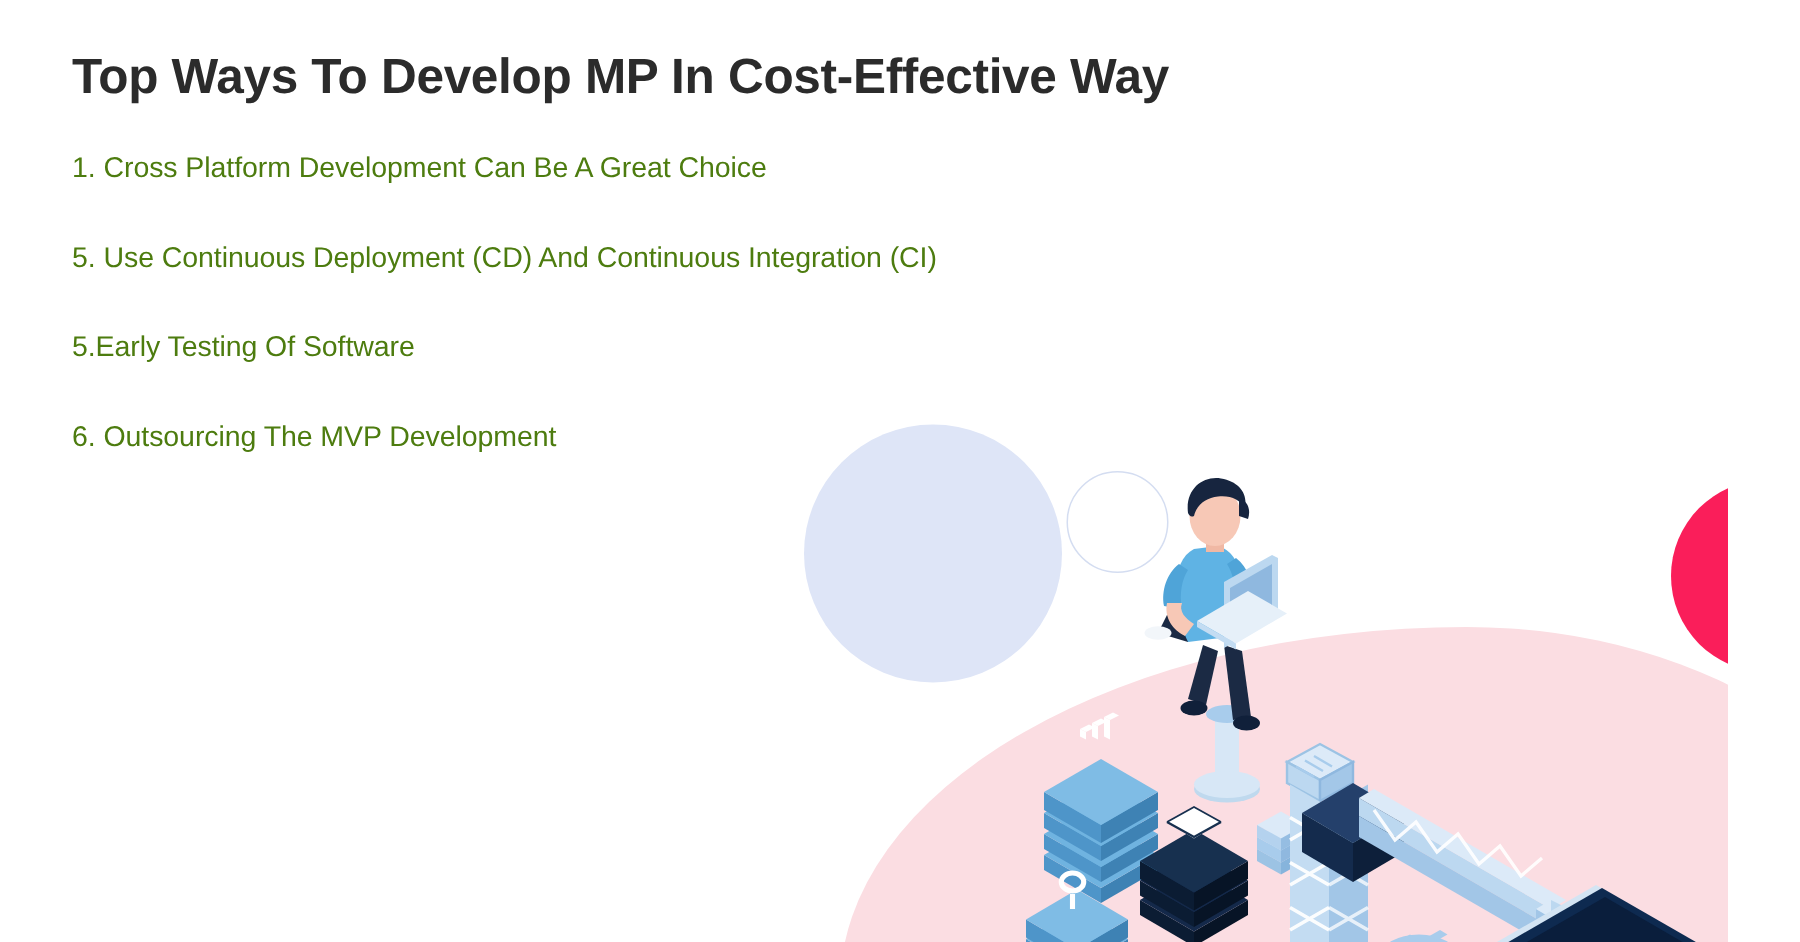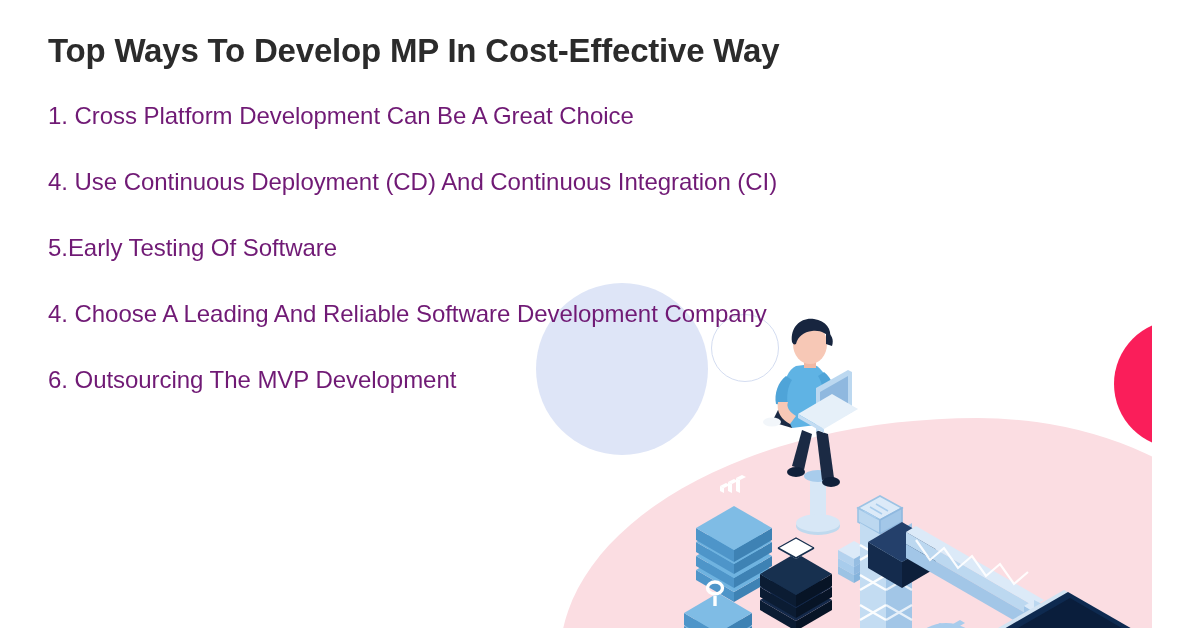--- a/index.html
+++ b/index.html
@@ -60,23 +60,23 @@
   #page-title {
     font-size:33px;
     font-weight:bold;
     line-height:1.30;
     color:#2B2B2B;
     letter-spacing:-0.2px;
     max-width:760px;
   }
   #points-list { margin-top:28px; list-style:none; }
   .point-item {
-    font-size:24px;
+    font-size:19px;
     font-weight:400;
-    color:#701a75;
+    color:#4d7c0f;
     line-height:1.25;
     margin-bottom:36px;
     letter-spacing:-0.05px;
     white-space:nowrap;
   }
   .point-item:last-child { margin-bottom:0; }
 
   
   #illustration {
     position:absolute;
@@ -391,20 +391,19 @@
           </g>
         </g>
       </g>
     </svg>
   </div>
 
   <div id="text-col">
     <h1 id="page-title">Top Ways To Develop MP In Cost-Effective Way</h1>
     <ul id="points-list">
       <li class="point-item">1. Cross Platform Development Can Be A Great Choice</li>
-      <li class="point-item">4. Use Continuous Deployment (CD) And Continuous Integration (CI)</li>
+      <li class="point-item">5. Use Continuous Deployment (CD) And Continuous Integration (CI)</li>
       <li class="point-item">5.Early Testing Of Software</li>
-      <li class="point-item">4. Choose A Leading And Reliable Software Development Company</li>
       <li class="point-item">6. Outsourcing The MVP Development</li>
     </ul>
   </div>
 
 </div>
 
 </body></html>

